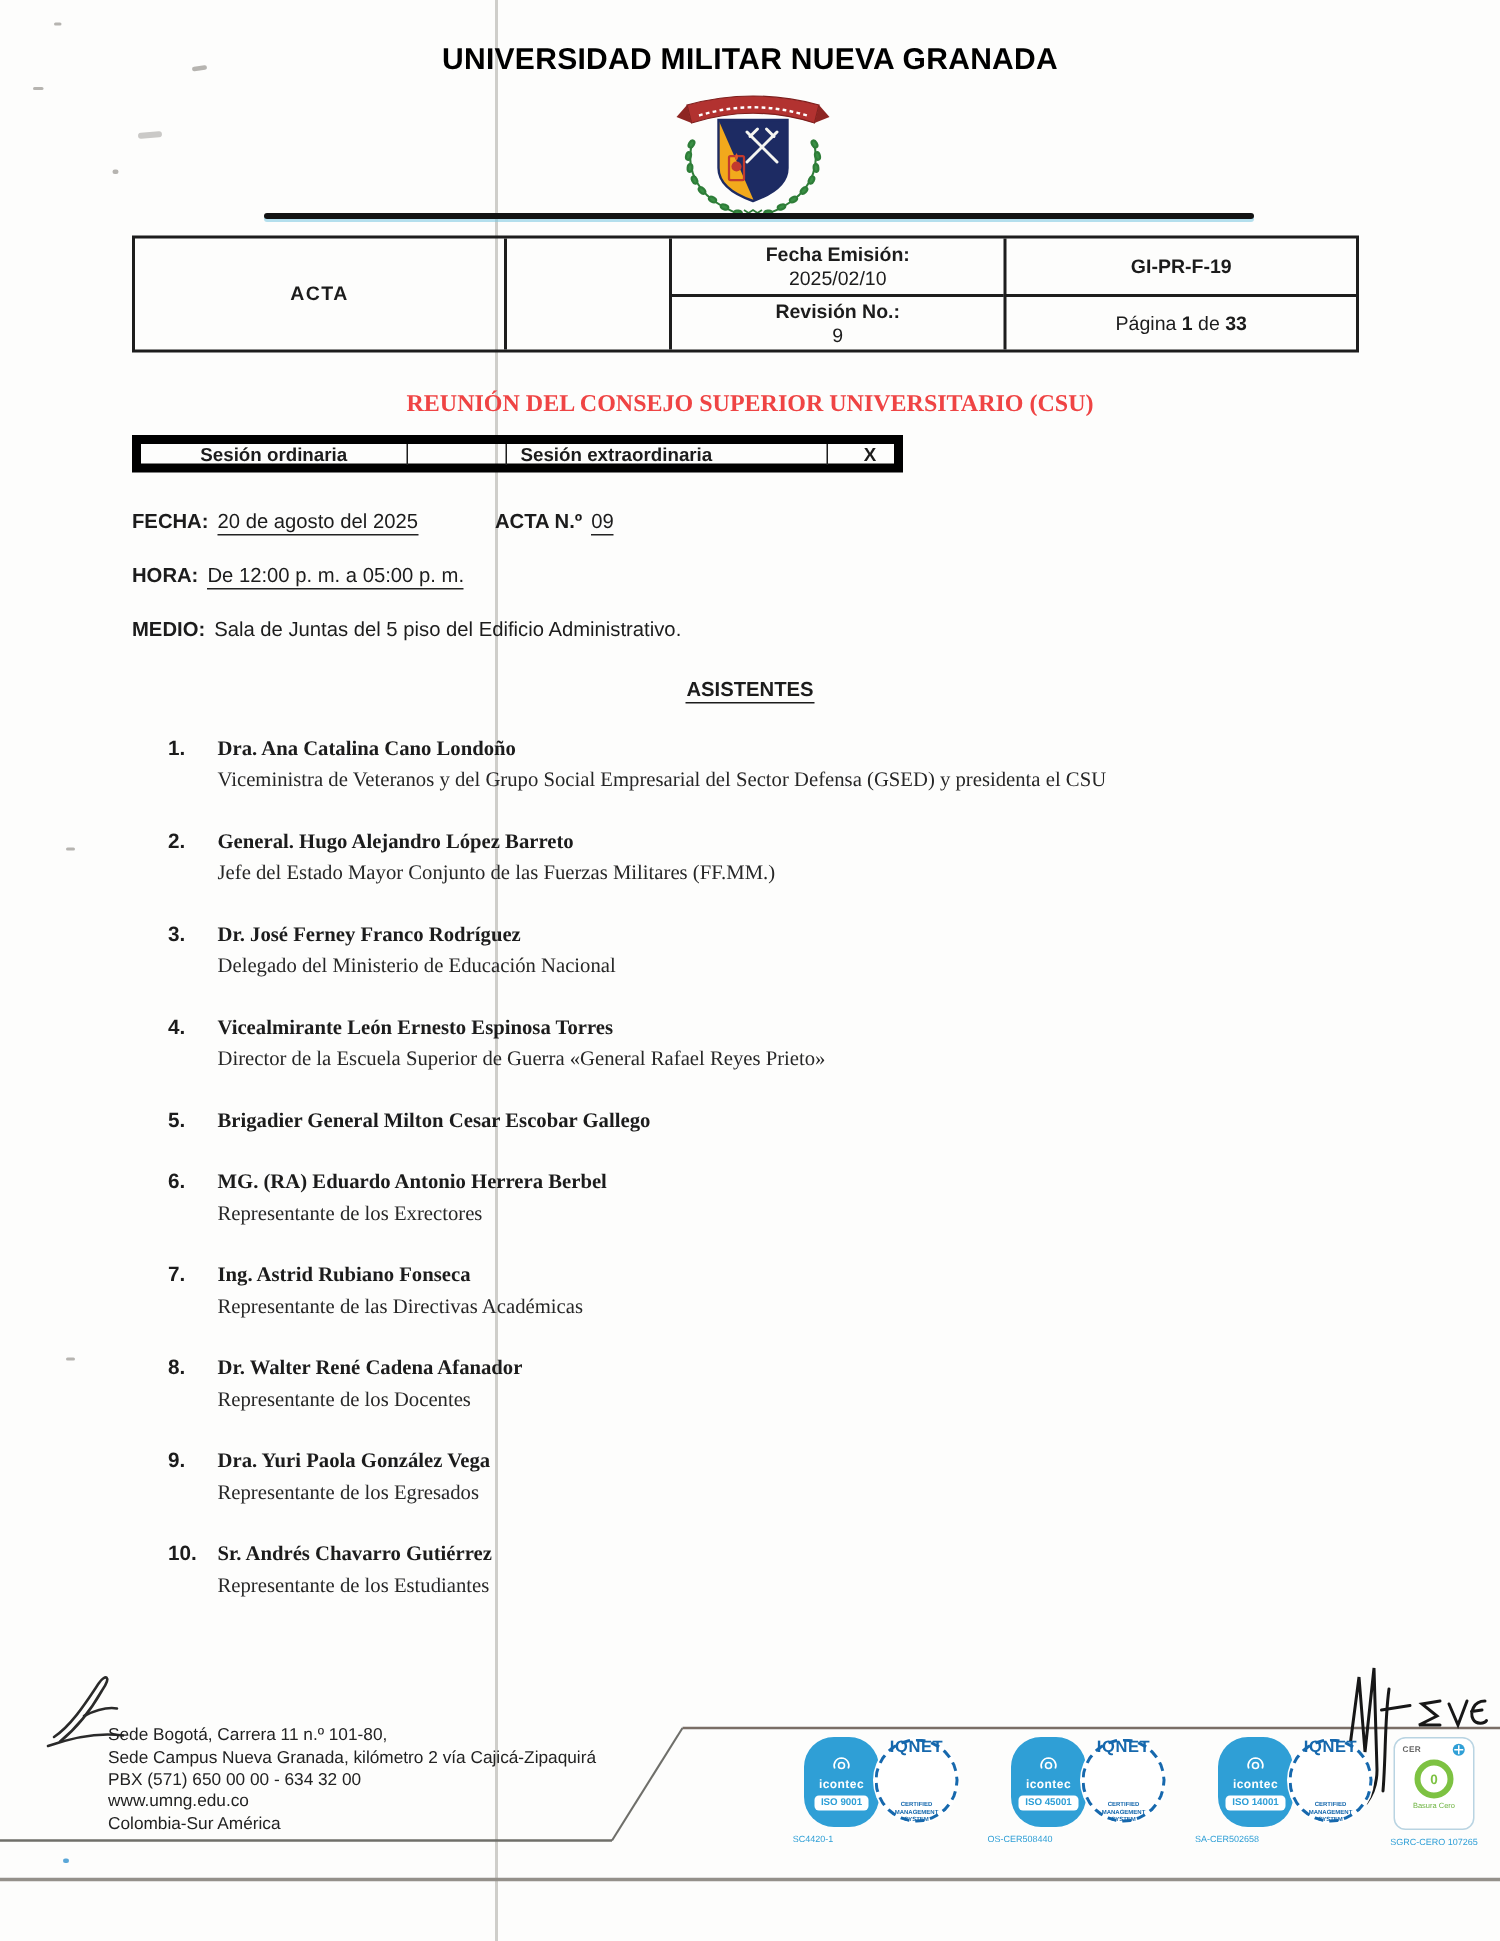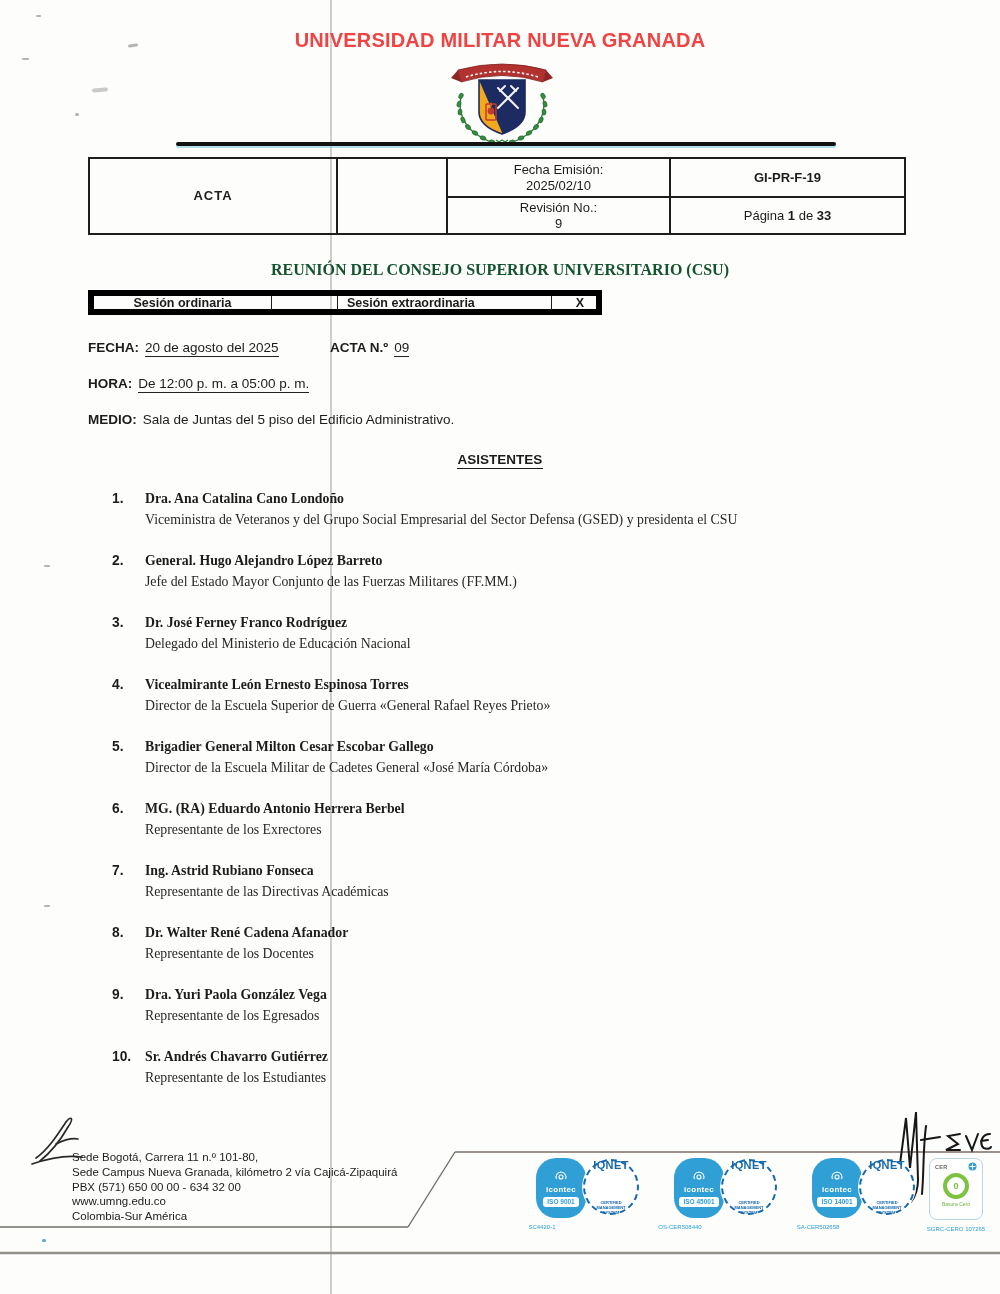--- a/index.html
+++ b/index.html
@@ -7,40 +7,40 @@
     position:relative;width:1000px;height:1294px;margin:0 auto;
     background:#fdfdfc;overflow:hidden;
     font-family:"Liberation Sans", sans-serif;color:#1c1c1c;
   }
   
   .fold-line{position:absolute;left:330px;top:0;width:2px;height:1294px;
     background:rgba(150,148,142,.45);}
   .speck{position:absolute;background:rgba(95,90,85,.45);border-radius:2px;}
   
   .uni-title{position:absolute;top:29px;left:0;width:1000px;text-align:center;
-    font-size:20px;font-weight:bold;letter-spacing:.2px;color:#ef4444;}
+    font-size:20px;font-weight:bold;letter-spacing:.2px;color:#000000;}
   .crest{position:absolute;left:446px;top:58px;width:112px;height:90px;}
   .thick-rule{position:absolute;left:176px;top:142px;width:660px;height:4px;
     background:#131313;border-radius:2px;box-shadow:0 2px 0 rgba(120,198,224,.55);}
   
   .doc-table{position:absolute;left:88px;top:157px;width:818px;height:78px;
     display:grid;grid-template-columns:246px 110px 223px 235px;grid-template-rows:1fr 1fr;
     border:2px solid #1d1d1d;box-sizing:border-box;background:transparent;}
   .doc-table .cell{display:flex;flex-direction:column;align-items:center;justify-content:center;
     box-sizing:border-box;line-height:16px;font-size:13px;}
   .c-acta{grid-row:1/3;grid-column:1;font-size:30px;font-weight:bold;letter-spacing:1px;}
   .c-blank{grid-row:1/3;grid-column:2;border-left:2px solid #1d1d1d;}
   .c-fe{grid-row:1;grid-column:3;border-left:2px solid #1d1d1d;}
   .c-rev{grid-row:2;grid-column:3;border-left:2px solid #1d1d1d;border-top:2px solid #1d1d1d;}
   .c-code{grid-row:1;grid-column:4;border-left:2px solid #1d1d1d;font-weight:bold;}
   .c-page{grid-row:2;grid-column:4;border-left:2px solid #1d1d1d;border-top:2px solid #1d1d1d;}
-  .lbl-b{font-weight:normal;}
+  .lbl-b{font-weight:bold;}
   
   .meeting-title{position:absolute;top:261px;left:0;width:1000px;text-align:center;
-    font-family:"Liberation Serif", serif;font-weight:bold;font-size:16px;color:#14532d;}
+    font-family:"Liberation Serif", serif;font-weight:bold;font-size:16px;color:#ef4444;}
   .session-table{position:absolute;left:88px;top:290px;width:514px;height:25px;
     display:grid;grid-template-columns:177px 66px 214px 57px;
     border:6px solid #000000;box-sizing:border-box;font-size:12.5px;font-weight:bold;}
   .session-table .scell{display:flex;align-items:center;justify-content:center;box-sizing:border-box;}
   .scell + .scell{border-left:1.5px solid #1d1d1d;}
   .scell.start{justify-content:flex-start;padding-left:9px;}
   
   .meta-row{position:absolute;left:88px;width:830px;font-size:13.5px;white-space:nowrap;}
   .meta-row .mlabel{font-weight:bold;margin-right:6px;}
   .uline{border-bottom:1.4px solid #232323;padding-bottom:1px;}
@@ -221,21 +221,21 @@
       <span class="att-role">Delegado del Ministerio de Educación Nacional</span></span>
     </div>
     <div class="att-item">
       <span class="att-num">4.</span>
       <span class="att-body"><span class="att-name">Vicealmirante León Ernesto Espinosa Torres</span><br>
       <span class="att-role">Director de la Escuela Superior de Guerra «General Rafael Reyes Prieto»</span></span>
     </div>
     <div class="att-item">
       <span class="att-num">5.</span>
       <span class="att-body"><span class="att-name">Brigadier General Milton Cesar Escobar Gallego</span><br>
-      <span class="att-role">Director de la Escuela Militar de Cadetes General «José María Córdoba»</span></span>
+      </span>
     </div>
     <div class="att-item">
       <span class="att-num">6.</span>
       <span class="att-body"><span class="att-name">MG. (RA) Eduardo Antonio Herrera Berbel</span><br>
       <span class="att-role">Representante de los Exrectores</span></span>
     </div>
     <div class="att-item">
       <span class="att-num">7.</span>
       <span class="att-body"><span class="att-name">Ing. Astrid Rubiano Fonseca</span><br>
       <span class="att-role">Representante de las Directivas Académicas</span></span>

